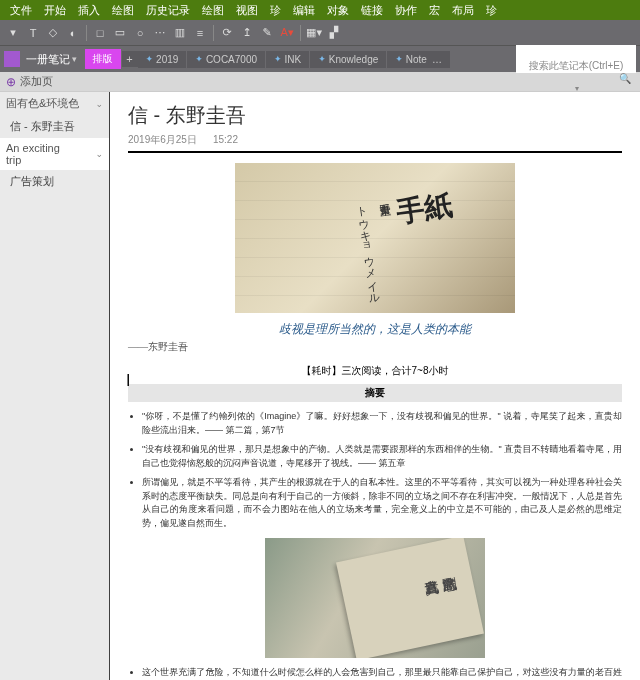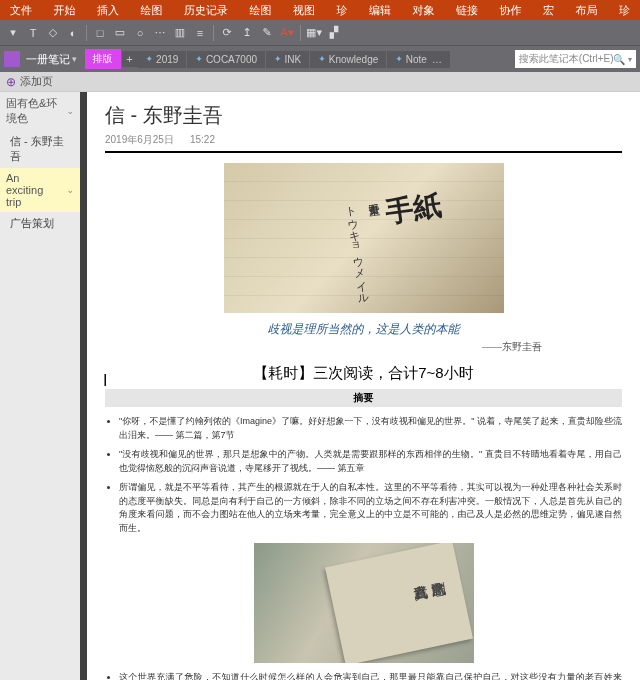--- a/index.html
+++ b/index.html
@@ -1,61 +1,61 @@
 <!DOCTYPE html>
 <html><head>
 <meta charset="utf-8">
 <style>
 * { margin: 0; padding: 0; box-sizing: border-box; font-family: "Microsoft YaHei", sans-serif; }
 body { width: 640px; height: 680px; overflow: hidden; background: #f0f0f0; }
 
-.menubar { background: #c2410c; color: #fff; height: 20px; display: flex; align-items: center; padding: 0 4px; font-size: 11px; justify-content: space-between; }
+.menubar { background: #4d7c0f; color: #fff; height: 20px; display: flex; align-items: center; padding: 0 4px; font-size: 11px; }
 .menubar span { padding: 0 6px; cursor: default; }
 
 .toolbar { background: #6b6a6e; height: 26px; display: flex; align-items: center; padding: 0 4px; gap: 2px; border-bottom: 1px solid #555; }
 .tb-btn { width: 18px; height: 18px; display: flex; align-items: center; justify-content: center; color: #ddd; font-size: 11px; }
 .tb-sep { width: 1px; height: 16px; background: #888; margin: 0 2px; }
 
 .titlebar { background: #6b6a6e; height: 26px; display: flex; align-items: center; padding: 0 4px; color: #fff; }
 .titlebar .app-icon { width: 16px; height: 16px; background: #a259cf; margin-right: 6px; }
 .titlebar .title { font-size: 11px; flex: 0 0 auto; }
 .tabbar { display: flex; align-items: center; margin-left: 8px; height: 100%; flex: 1; overflow: hidden; }
 .tab { background: #5a595d; color: #ccc; font-size: 10px; padding: 3px 8px; margin-right: 1px; display: flex; align-items: center; gap: 3px; white-space: nowrap; }
 .tab.active { background: #d946ef; color: #fff; }
 .tab .star { color: #7bb8e8; font-size: 9px; }
 .plus-tab { background: #5a595d; color: #ccc; width: 16px; text-align: center; font-size: 11px; padding: 2px 0; }
-.searchbox { margin-left: auto; background: #fff; height: 18px; font-size: 10px; padding: 4px 4px; color: #888; display: flex; align-items: center; min-width: 120px; }
+.searchbox { margin-left: auto; background: #fff; height: 18px; font-size: 10px; padding: 14px 4px; color: #888; display: flex; align-items: center; min-width: 120px; flex-direction: column; }
 .searchbox .sicon { margin-left: auto; color: #999; }
 
 .addpage { background: #d8d8d8; height: 20px; display: flex; align-items: center; font-size: 11px; padding: 0 6px; color: #555; gap: 4px; border-bottom: 1px solid #ccc; }
 .addpage .plus { color: #7a3ba8; font-size: 12px; }
 
 .main { display: flex; height: calc(680px - 92px); }
 
-.sidebar { width: 87px; background: #eaeaea; border-right: 7px solid #404040; font-size: 11px; }
+.sidebar { width: 110px; background: #eaeaea; border-right: 1px solid #404040; font-size: 11px; }
 .side-cat { padding: 4px 6px; color: #555; display: flex; align-items: center; justify-content: space-between; }
 .side-item { padding: 4px 10px; color: #444; }
-.side-cat.sel { background: #fef9c3; gap: 23px; }
+.side-cat.sel { background: #ffffff; gap: 23px; }
 .chev { color: #888; font-size: 9px; }
 
 .content { flex: 1; background: #fff; padding: 10px 18px; overflow: hidden; position: relative; }
 .page-title { font-size: 20px; color: #333; margin-bottom: 4px; font-weight: 300; }
 .page-date { font-size: 10px; color: #888; border-bottom: 2px solid #000000; padding-bottom: 4px; margin-bottom: 10px; }
 .page-date span { margin-right: 16px; }
 
 .book-img { width: 280px; height: 150px; margin: 8px auto; background: linear-gradient(135deg, #d4c9a8 0%, #e8dfc5 50%, #a89878 100%); position: relative; display: block; overflow: hidden; }
 .book-img::before { content: ""; position: absolute; inset: 0; background: repeating-linear-gradient(180deg, transparent 0 18px, rgba(0,0,0,0.05) 18px 19px); }
 .book-text { position: absolute; top: 30px; left: 120px; transform: rotate(-8deg); font-family: serif; }
 .book-text .bt1 { font-size: 11px; color: #333; writing-mode: vertical-rl; display: inline-block; vertical-align: top; margin-left: 4px; }
 .book-text .bt2 { font-size: 28px; color: #222; font-weight: bold; display: inline-block; }
 
 .quote { text-align: center; font-size: 12px; color: #2a5a8a; font-style: italic; font-family: Liberation Sans, sans-serif; margin: 6px 0 2px; }
-.quote-sig { text-align: right; font-size: 10px; color: #555; font-family: KaiTi, serif; padding-right: 80px; margin-bottom: 10px; }
-
-.timing { text-align: center; font-size: 15px; margin: 6px 0; }
+.quote-sig { font-size: 10px; color: #555; font-family: KaiTi, serif; padding-right: 80px; margin-bottom: 10px; }
+
+.timing { text-align: center; font-size: 10px; margin: 6px 0; }
 .summary-hd { background: #e5e5e5; text-align: center; font-size: 10px; font-weight: bold; padding: 2px 0; margin: 4px 0 8px; }
 
 .bullets { font-size: 9px; color: #333; line-height: 1.5; }
 .bullets li { margin: 0 0 6px 14px; list-style: disc; text-align: justify; }
 
 .img2 { width: 220px; height: 120px; margin: 8px auto; display: block; background: linear-gradient(120deg, #8a9a88 0%, #c8c4b0 40%, #9aa090 100%); position: relative; overflow: hidden; }
 .img2::after { content: ""; position: absolute; right: 10px; top: 10px; bottom: 10px; width: 130px; background: #d8d2bc; transform: rotate(-12deg); box-shadow: -2px 2px 4px rgba(0,0,0,0.3); }
 .img2 .scribble { position: absolute; right: 30px; top: 30px; font-size: 14px; color: #444; transform: rotate(-10deg); font-family: cursive; z-index: 2; writing-mode: vertical-rl; }
 
 .cursor-i { position: absolute; left: 16px; top: 280px; font-size: 16px; color: #000; }

